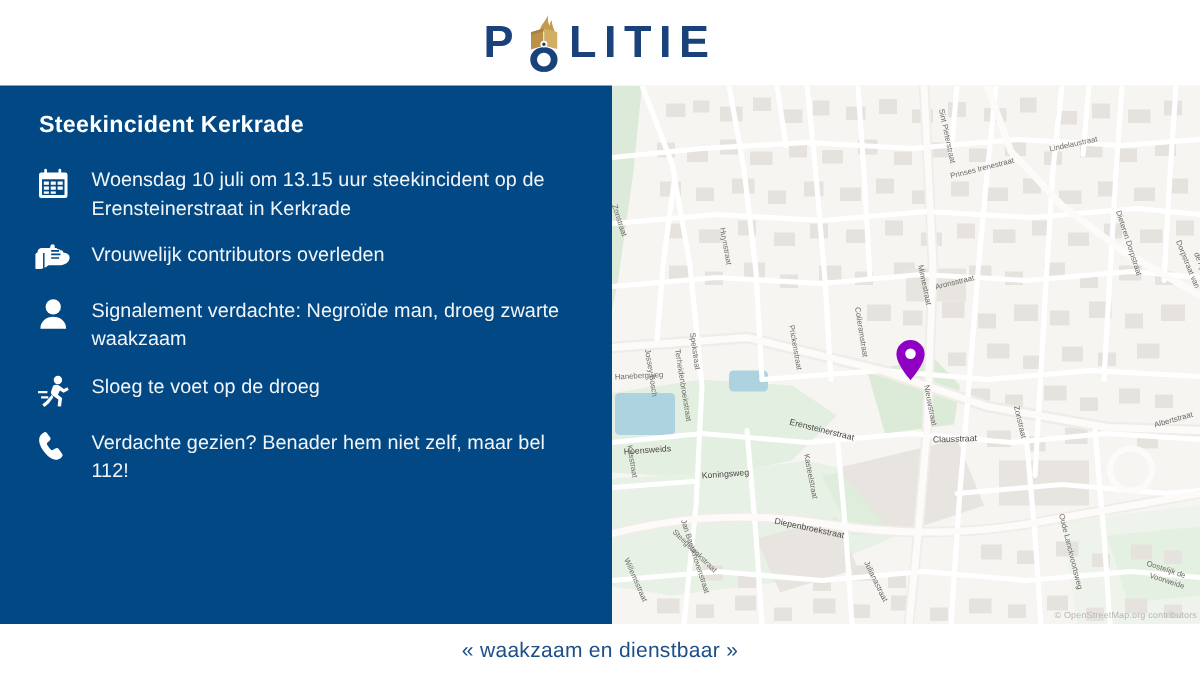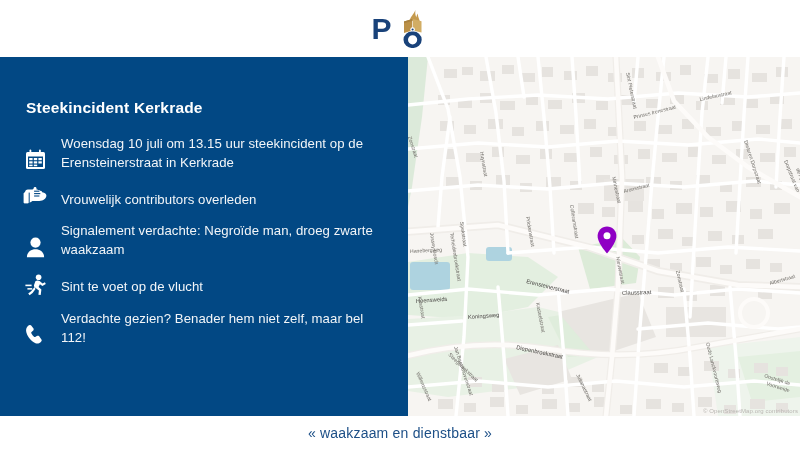--- a/index.html
+++ b/index.html
@@ -24,28 +24,28 @@
     display: flex; align-items: center;
   }
   .logo-flame { position: relative; width: 30px; height: 42px; margin: 0 1px; }
   .logo-flame svg { position: absolute; left: 0; top: 0; }
 
   
   .panel {
     position: absolute; left: 0; top: 57px; width: 408px; height: 359px;
     background: #024884;
     color: #ffffff;
-    padding: 42px 22px 10px 22px;
+    padding: 18px 22px 10px 22px;
   }
   .panel-title {
     font-size: 15.5px; font-weight: bold; color: #ffffff;
     letter-spacing: 0.2px; margin-bottom: 18px; padding-left: 4px;
   }
   .bullets { display: flex; flex-direction: column; gap: 13px; }
-  .bullet { display: flex; align-items: flex-end; gap: 13px; }
+  .bullet { display: flex; align-items: flex-start; gap: 13px; }
   .bullet-icon {
     width: 26px; min-width: 26px; height: 24px;
     display: flex; align-items: flex-start; justify-content: center;
     padding-top: 1px;
   }
   .bullet-icon svg { display: block; }
   .bullet-text {
     font-size: 13.2px; line-height: 1.42; color: #f2f5f8;
     font-weight: 400; letter-spacing: 0.05px;
   }
@@ -89,20 +89,21 @@
 
           <path d="M17.5 2 C15.5 6.5 13 8 12 11.5 C11.2 14.5 12.8 16.5 14 17.8 C13 16 13.2 14 14.6 12.2 C15.1 14.8 16.8 15.8 17.2 18 C17.6 20.2 16.2 21.6 15 22.2 C18.4 21.9 21.6 19.4 22 16 C22.4 12.2 19.6 9.2 19.9 5.4 C18.9 6.6 18.4 8 18.4 9.4 C17.2 7 17 4.4 17.5 2 Z" fill="#c59a4d"></path>
           <path d="M6 13.5 L14.2 11 L14.2 22.5 L6 25 Z" fill="#bb9047"></path>
           <path d="M14.8 11 L23.5 13.3 L23.5 24.6 L14.8 22.5 Z" fill="#d2ad64"></path>
           <path d="M6 13.5 L14.2 11 L14.2 13 L6 15.3 Z" fill="#a88140"></path>
           <circle cx="14.6" cy="21.5" r="2.3" fill="#ffffff"></circle>
           <circle cx="14.6" cy="21.5" r="1.1" fill="#19427a"></circle>
           <path d="M14.6 23.6 A8.2 8.2 0 1 0 14.6 39.9 A8.2 8.2 0 1 0 14.6 23.6 Z M14.6 27.2 A4.6 4.6 0 1 1 14.6 36.4 A4.6 4.6 0 1 1 14.6 27.2 Z" fill="#19427a"></path>
         </svg>
       </span>
+      <span class="logo-text">LITIE</span>
     </div>
   </div>
 
   <div class="panel">
     <div class="panel-title">Steekincident Kerkrade</div>
 
     <div class="bullets">
 
       <div class="bullet">
         <span class="bullet-icon">
@@ -151,21 +152,21 @@
       <div class="bullet">
         <span class="bullet-icon">
           <svg width="21" height="22" viewBox="0 0 21 22">
             <circle cx="13.6" cy="3.3" r="2.8" fill="#ffffff"></circle>
             <path d="M10.4 7.2 C11.6 6.3 13.4 6.2 14.6 7.1 L17.6 9.4 L19.9 8.2 L20.8 10 L17.4 11.9 L14.9 10.3 L13.6 13.1 L16.4 15.4 L15.7 21 L13.4 20.8 L13.9 16.4 L10 13.6 C9 12.9 8.7 11.6 9.2 10.5 Z" fill="#ffffff"></path>
             <path d="M9.6 13.1 L10.5 15 L7.6 18.9 L4.6 21.3 L3.2 19.6 L6.1 17.2 Z" fill="#ffffff"></path>
             <path d="M0.4 10.6 L6.6 10.6 L6.6 12.2 L0.4 12.2 Z" fill="#ffffff"></path>
             <path d="M2.4 14.1 L7.2 14.1 L7.2 15.6 L2.4 15.6 Z" fill="#ffffff"></path>
           </svg>
         </span>
-        <span class="bullet-text">Sint te voet op de vlucht</span>
+        <span class="bullet-text">Sloeg te voet op de droeg</span>
       </div>
 
       <div class="bullet">
         <span class="bullet-icon">
           <svg width="20" height="21" viewBox="0 0 20 21">
             <path d="M4.6 1.1 C3.1 1.7 1.6 3.3 1.2 5 C0.7 7.3 1.6 10.3 3.6 13.2 C5.6 16.1 8.2 18.3 10.5 19.2 C12.2 19.9 14.3 19.4 15.6 18.3 C16.5 17.5 17 16.5 16.6 15.8 L14 12.1 C13.6 11.5 12.6 11.5 11.8 12 L10.2 13 C9.8 13.2 9.3 13.1 9 12.8 C8 11.9 7 10.6 6.3 9.2 C6.1 8.8 6.2 8.4 6.5 8.1 L8 6.8 C8.7 6.2 8.9 5.2 8.5 4.6 L6.2 1.6 C5.8 1 5.2 0.9 4.6 1.1 Z" fill="#ffffff"></path>
           </svg>
         </span>
         <span class="bullet-text">Verdachte gezien? Benader hem niet zelf, maar bel 112!</span>
       </div>

